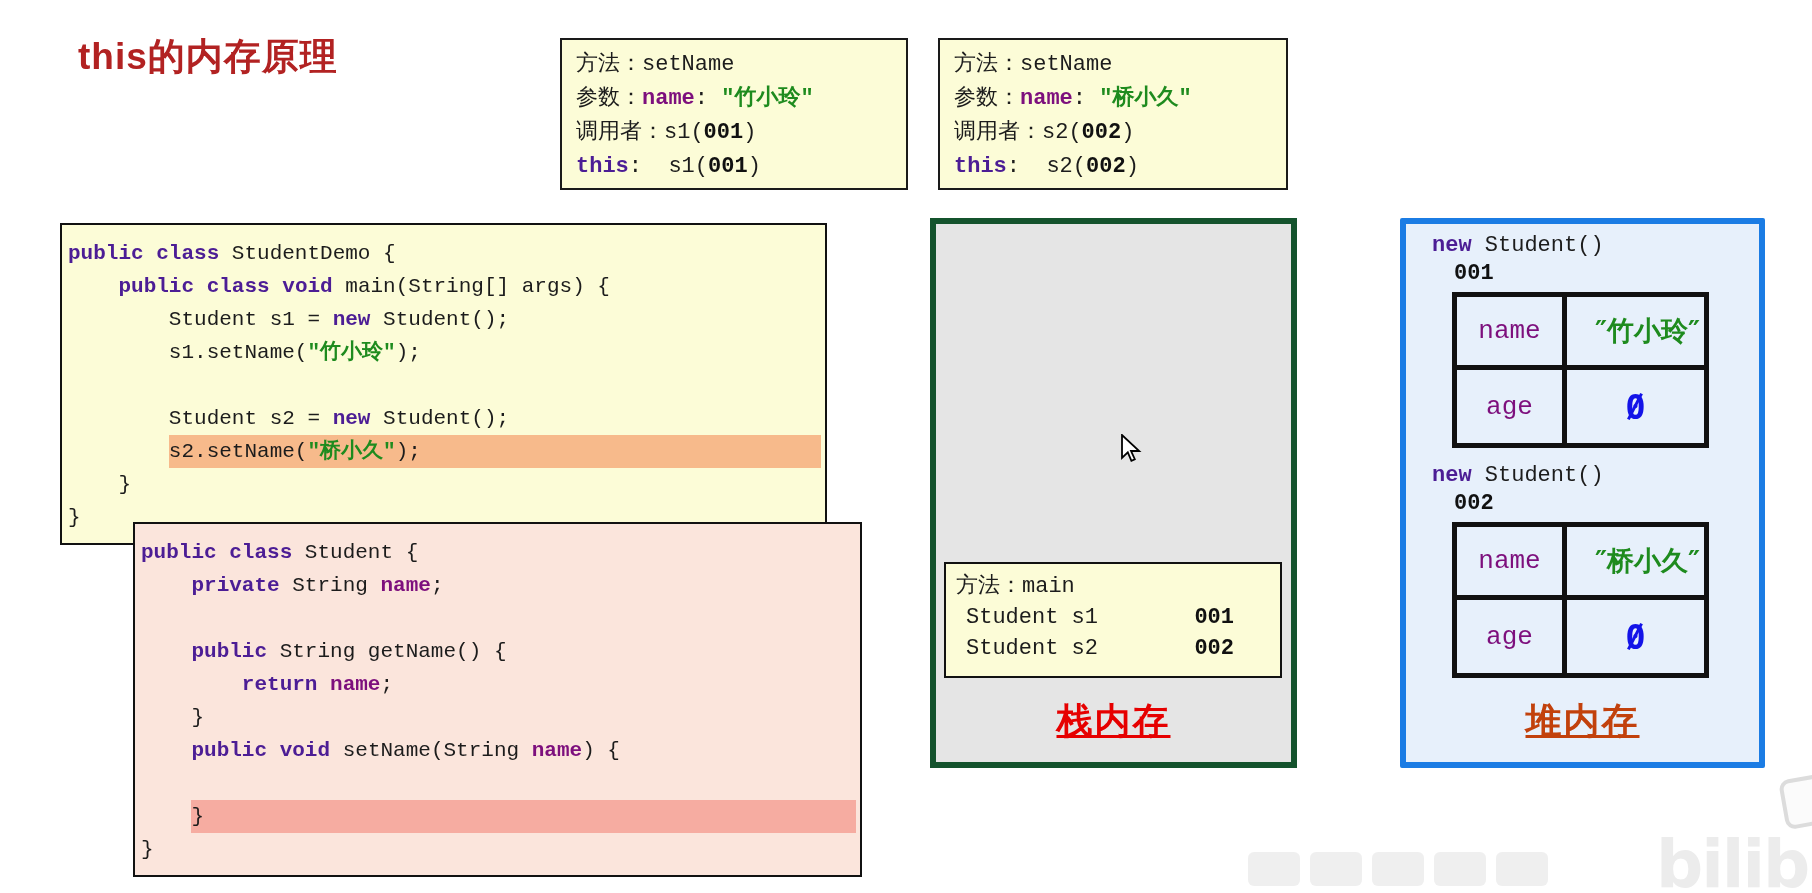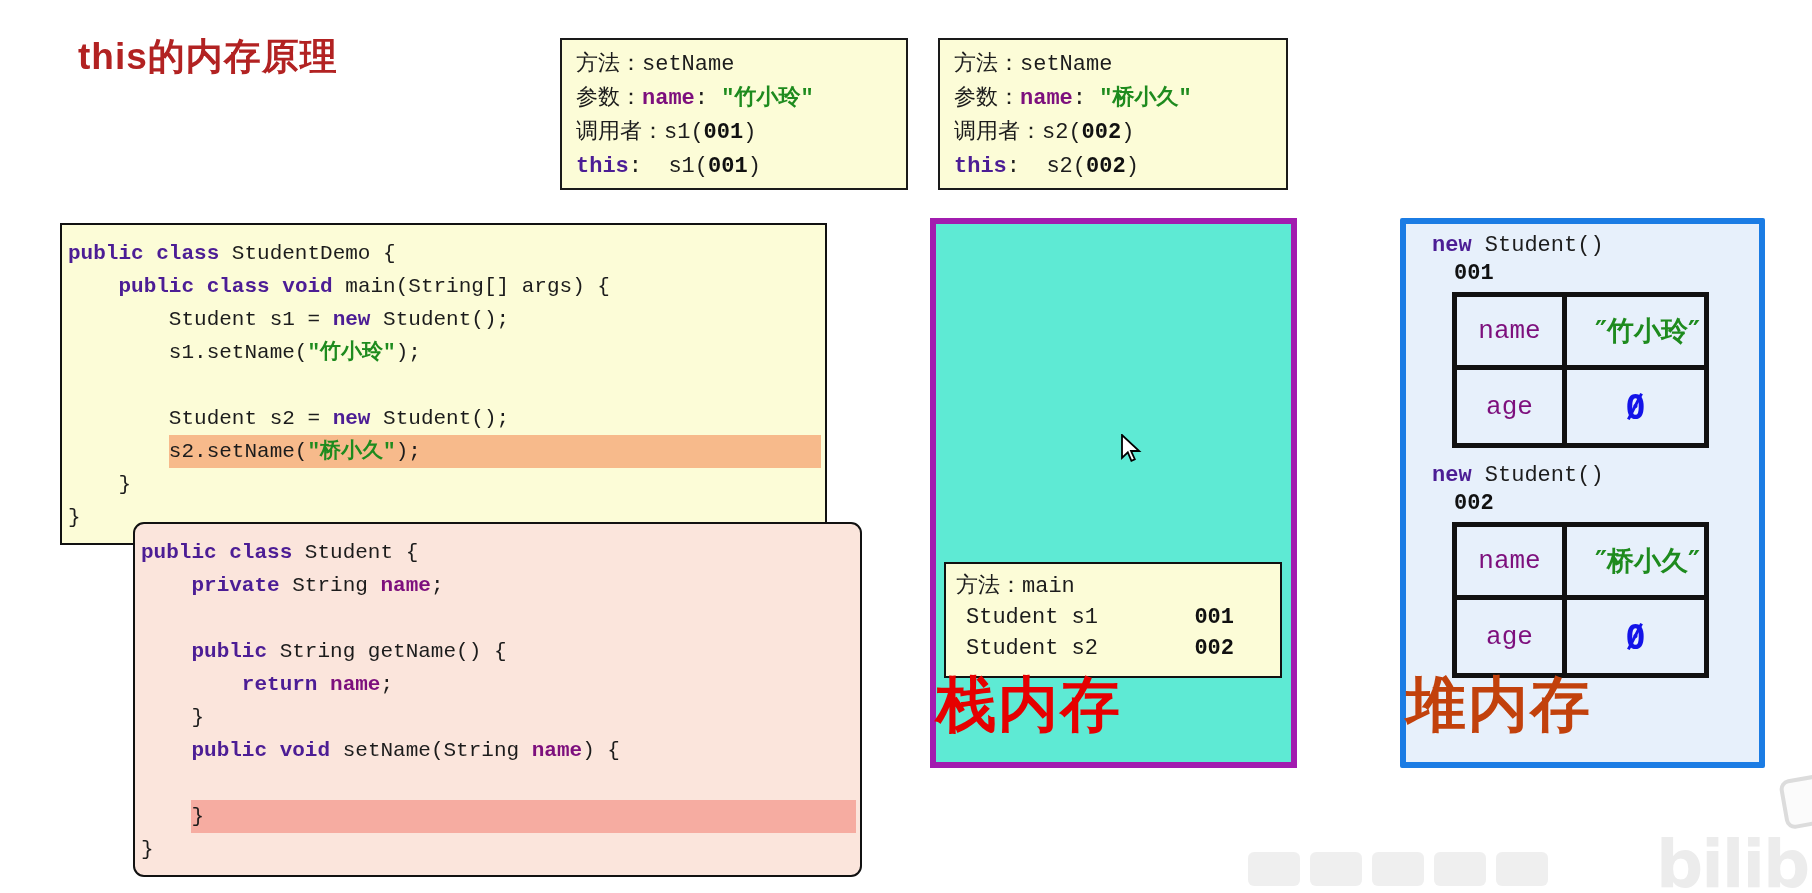--- a/index.html
+++ b/index.html
@@ -35,47 +35,47 @@
 
   
   .codebox{
     position:absolute;box-sizing:border-box;
     border:2px solid #111;
     font-family:"Liberation Mono","DejaVu Sans Mono",monospace;
     font-size:21px;line-height:33px;
     padding:12px 4px 12px 6px;
   }
   #codebox-demo{left:60px;top:223px;width:767px;height:322px;background:#fcfcd7;z-index:1;}
-  #codebox-student{left:133px;top:522px;width:729px;height:355px;background:#fbe5dc;z-index:2;border-radius:11px;}
+  #codebox-student{left:133px;top:522px;width:729px;height:355px;background:#fbe5dc;z-index:2;}
 
   .cline{display:flex;white-space:pre;min-height:33px;}
   .callbox .cline{min-height:34px;}
   .cline .ind{white-space:pre;}
   .cline .ct{flex:1;white-space:pre;}
   .hl-orange > .ct{background:#f7ba8b;}
   .hl-pink  > .ct{background:#f6aca1;}
 
   
   #stackbox{
     position:absolute;box-sizing:border-box;
     left:930px;top:218px;width:367px;height:550px;
-    background:#5eead4;border:6px solid #a21caf;z-index:1;
+    background:#e5e5e5;border:6px solid #14532d;z-index:1;
   }
   #stackframe{
     position:absolute;left:8px;top:338px;width:338px;height:116px;
     box-sizing:border-box;background:#fcfcd7;border:2px solid #111;
     padding:7px 0 0 10px;
     font-family:"Liberation Mono","DejaVu Sans Mono",monospace;
     font-size:22px;line-height:31px;
   }
   .sf-line{white-space:pre;}
   .sf-var{display:flex;justify-content:space-between;padding:0 46px 0 10px;}
   .region-label{
-    position:absolute;bottom:16px;left:0;width:100%;
-    font-size:60px;font-weight:bold;letter-spacing:2px;
+    position:absolute;bottom:16px;left:0;width:100%;text-align:center;
+    font-size:36px;font-weight:bold;letter-spacing:2px;text-decoration:underline;
   }
   .stack-label{color:#e60000;}
   .heap-label{color:#c2410c;}
 
   
   #heapbox{
     position:absolute;box-sizing:border-box;
     left:1400px;top:218px;width:365px;height:550px;
     background:#e7f0fb;border:6px solid #1b7ce4;border-radius:2px;
   }

